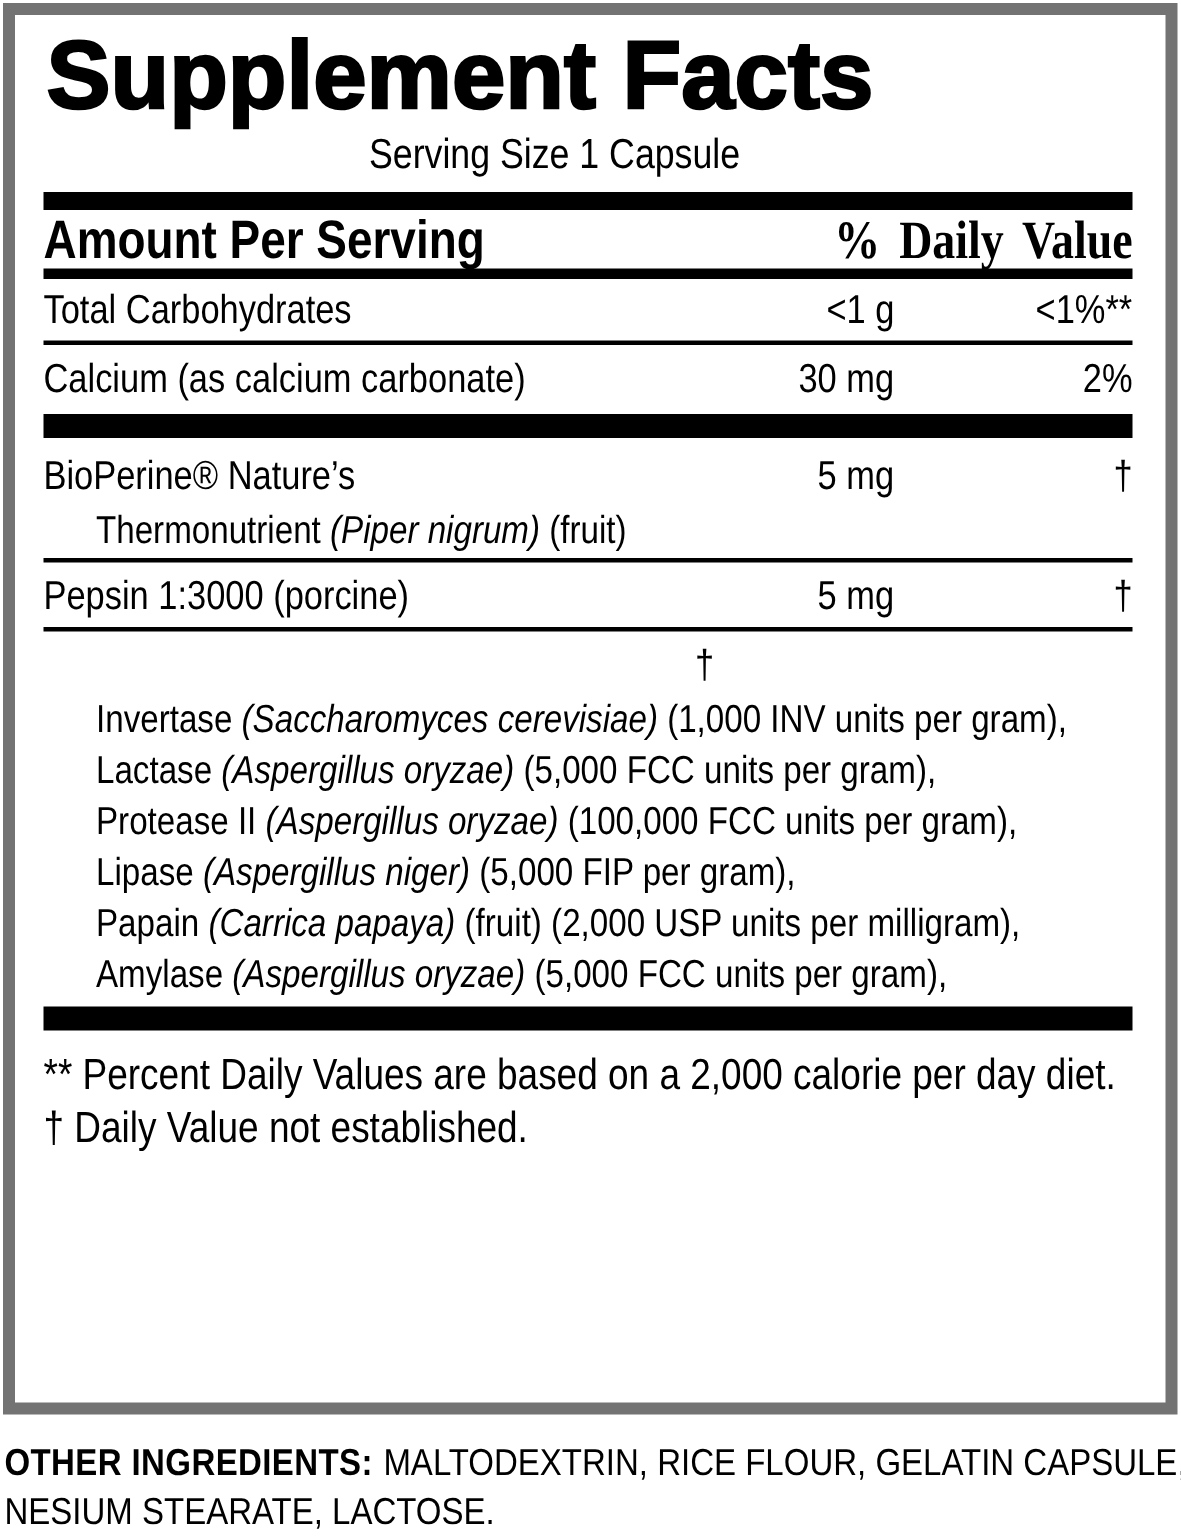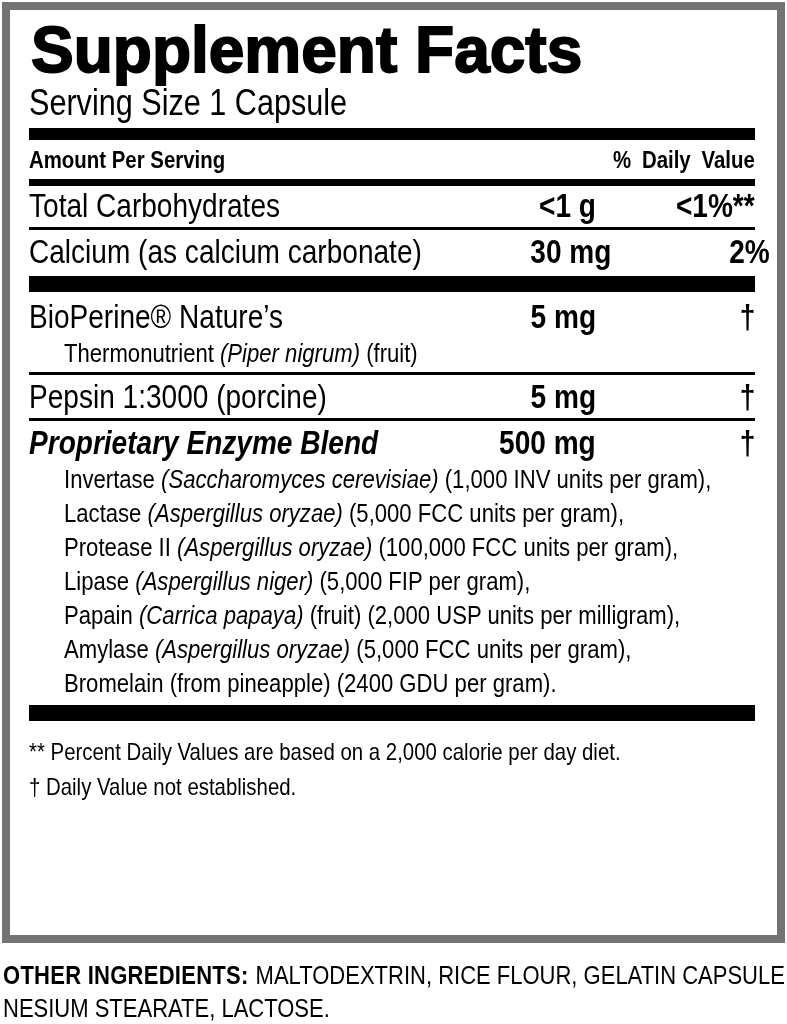--- a/index.html
+++ b/index.html
@@ -39,58 +39,59 @@
   .title {
     font-size: 64px;
     line-height: 64px;
     font-weight: bold;
     letter-spacing: 0px;
     -webkit-text-stroke: 1.8px #000;
     margin: 2px 0 0 2px;
     white-space: nowrap;
   }
   .serving {
-    font-size: 36px;
+    font-size: 28px;
     line-height: 34px;
     margin-top: 4px;
+    text-align: center;
   }
   .bar { background: #000; }
   .bar-a { height: 12px; margin-top: 8px; }
   .bar-b { height: 7px; }
   .bar-c { height: 16px; margin: 5px 0; }
   .hairline { height: 3px; background: #000; margin: 2px 0; }
 
   .hdr-row {
     display: grid;
     grid-template-columns: 1fr auto;
     align-items: baseline;
     padding: 6px 0 5px 0;
-    font-size: 24px;
+    font-size: 36px;
     line-height: 28px;
   }
-  .hdr-right { text-align: right; }
+  .hdr-right { text-align: right; font-family: Liberation Serif, serif; }
   .dvgap { word-spacing: 6px; }
 
   .row {
     display: grid;
     grid-template-columns: 1fr 120px 159px;
     align-items: baseline;
     padding: 5px 0 4px 0;
-    font-size: 33px;
+    font-size: 27px;
     line-height: 30px;
   }
-  .cell.amt, .cell.dv { text-align: right; font-weight: bold; }
+  .cell.amt, .cell.dv { text-align: right; }
   .subline {
     padding-left: 35px;
     font-size: 26px;
     line-height: 34px;
     white-space: nowrap;
   }
   .footnotes { padding-top: 8px; }
-  .fn { font-size: 24px; line-height: 35px; white-space: nowrap; }
+  .fn { font-size: 29px; line-height: 35px; white-space: nowrap; }
 
   .other {
     margin: 16px 0 0 3px;
   }
   .oi-line {
     font-size: 25px;
     line-height: 33px;
     white-space: nowrap;
   }
   .oi-label { font-weight: bold; margin-right: 8px; letter-spacing: 0.3px; }
@@ -137,32 +138,29 @@
       </div>
 <div class="hairline"></div>
   <div class="row">
     <span class="cell name"><span class="cond nm"><span>Pepsin 1:3000 (porcine)</span></span></span>
     <span class="cell amt"><span class="cond condR am">5 mg</span></span>
     <span class="cell dv"><span class="cond condR dvv">†</span></span>
   </div>
   <div class="subs"></div>
 <div class="hairline"></div>
   <div class="row">
-    <span class="cell name"><span class="cond nm"><span class="bi">Proprietary Enzyme Blend</span></span></span>
-    <span class="cell amt"><span class="cond condR am">500 mg</span></span>
     <span class="cell dv"><span class="cond condR dvv">†</span></span>
   </div>
   <div class="subs">
         <div class="subline"><span class="cond"><span>Invertase </span><span class="it">(Saccharomyces cerevisiae)</span><span> (1,000 INV units per gram),</span></span></div>
         <div class="subline"><span class="cond"><span>Lactase </span><span class="it">(Aspergillus oryzae)</span><span> (5,000 FCC units per gram),</span></span></div>
         <div class="subline"><span class="cond"><span>Protease II </span><span class="it">(Aspergillus oryzae)</span><span> (100,000 FCC units per gram),</span></span></div>
         <div class="subline"><span class="cond"><span>Lipase </span><span class="it">(Aspergillus niger)</span><span> (5,000 FIP per gram),</span></span></div>
         <div class="subline"><span class="cond"><span>Papain </span><span class="it">(Carrica papaya)</span><span> (fruit) (2,000 USP units per milligram),</span></span></div>
         <div class="subline"><span class="cond"><span>Amylase </span><span class="it">(Aspergillus oryzae)</span><span> (5,000 FCC units per gram),</span></span></div>
-        <div class="subline"><span class="cond"><span>Bromelain (from pineapple) (2400 GDU per gram).</span></span></div>
       </div>
 <div class="bar bar-c"></div>
     </div>
 
   <div class="footnotes">
     <div class="fn"><span class="cond">** Percent Daily Values are based on a 2,000 calorie per day diet.</span></div>
     <div class="fn"><span class="cond">† Daily Value not established.</span></div>
   </div>
 </div>
 

